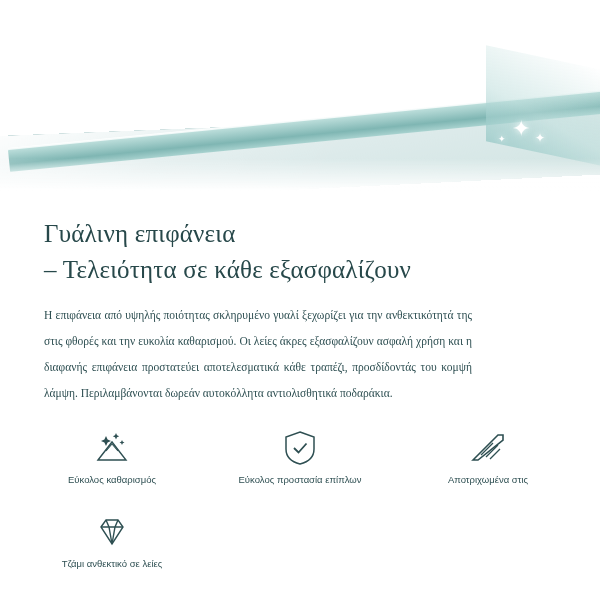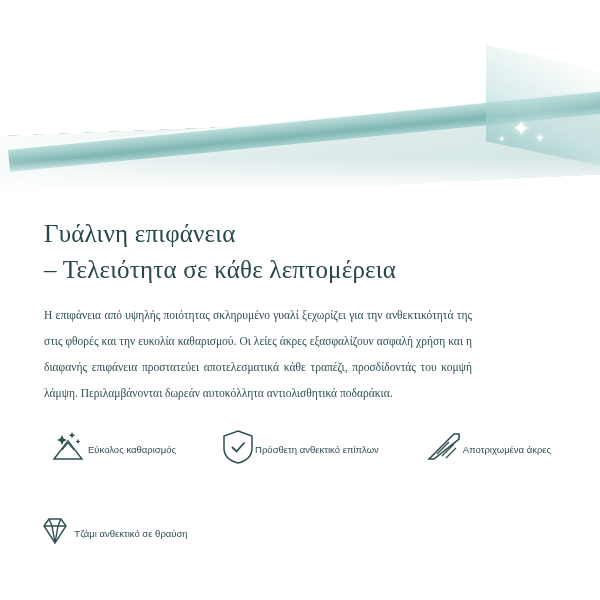--- a/index.html
+++ b/index.html
@@ -119,23 +119,23 @@
     left: 0; top: 400px;
     width: 600px;
     display: grid;
     grid-template-columns: repeat(3, 1fr);
     grid-auto-rows: 78px;
     row-gap: 6px;
     padding: 8px 18px 0 18px;
   }
   .feature {
     display: flex;
-    flex-direction: row;
+    flex-direction: column;
     align-items: center;
-    justify-content: center;
+    justify-content: flex-end;
   }
   .feature .icon {
     height: 42px;
     display: flex;
     align-items: center;
     justify-content: center;
   }
   .feature .caption {
     margin-top: 4px;
     font-size: 9.5px;
@@ -159,21 +159,21 @@
     <div class="glass-right"></div>
     <span class="sparkle s1">✦</span>
     <span class="sparkle s2">✦</span>
     <span class="sparkle s3">✦</span>
     <div class="hero-fade"></div>
   </div>
 
   <div class="content">
     <h1 class="headline">
       <span class="l1">Γυάλινη επιφάνεια</span>
-      <span class="l2">– Τελειότητα σε κάθε λεπτομέρεια</span>
+      <span class="l2">– Τελειότητα σε κάθε εξασφαλίζουν</span>
     </h1>
     <p class="body-copy">Η επιφάνεια από υψηλής ποιότητας σκληρυμένο γυαλί ξεχωρίζει για την ανθεκτικότητά της στις φθορές και την ευκολία καθαρισμού. Οι λείες άκρες εξασφαλίζουν ασφαλή χρήση και η διαφανής επιφάνεια προστατεύει αποτελεσματικά κάθε τραπέζι, προσδίδοντάς του κομψή λάμψη. Περιλαμβάνονται δωρεάν αυτοκόλλητα αντιολισθητικά ποδαράκια.</p>
   </div>
 
   <div class="features">
 
     <div class="feature">
       <span class="icon">
         <svg width="40" height="36" viewBox="0 0 40 36" fill="none" stroke="#2e4f52" stroke-width="1.4">
           <path d="M6 30 L20 12 L34 30 Z" fill="none"></path>
@@ -186,39 +186,39 @@
       <span class="caption">Εύκολος καθαρισμός</span>
     </div>
 
     <div class="feature">
       <span class="icon">
         <svg width="34" height="38" viewBox="0 0 34 38" fill="none" stroke="#2e4f52" stroke-width="1.5">
           <path d="M17 3 L31 8 v12 c0 8 -6 13 -14 15 -8 -2 -14 -7 -14 -15 V8 z"></path>
           <path d="M11 19 l4.5 4.5 8 -9" stroke-width="1.8"></path>
         </svg>
       </span>
-      <span class="caption">Πρόσθετη ανθεκτικό επίπλων</span>
+      <span class="caption">Εύκολος προστασία επίπλων</span>
     </div>
 
     <div class="feature">
       <span class="icon">
         <svg width="38" height="34" viewBox="0 0 38 34" fill="none" stroke="#2e4f52" stroke-width="1.6">
           <path d="M4 29 L29 4 L34 4 L34 9 L9 29 Z" fill="none"></path>
           <path d="M12 24 L24 12 M17 26 L29 14 M21 28 L31 18" stroke-width="1.3"></path>
         </svg>
       </span>
-      <span class="caption">Αποτριχωμένα άκρες</span>
+      <span class="caption">Αποτριχωμένα στις</span>
     </div>
 
     <div class="feature">
       <span class="icon">
         <svg width="38" height="34" viewBox="0 0 38 34" fill="none" stroke="#2e4f52" stroke-width="1.4">
           <path d="M8 12 L13 5 L25 5 L30 12 L19 29 Z"></path>
           <path d="M8 12 H30 M13 5 L16 12 L19 29 M25 5 L22 12 L19 29 M16 12 H22"></path>
         </svg>
       </span>
-      <span class="caption">Τζάμι ανθεκτικό σε θραύση</span>
+      <span class="caption">Τζάμι ανθεκτικό σε λείες</span>
     </div>
 
 
 
   </div>
 </div>
 
 </body></html>

